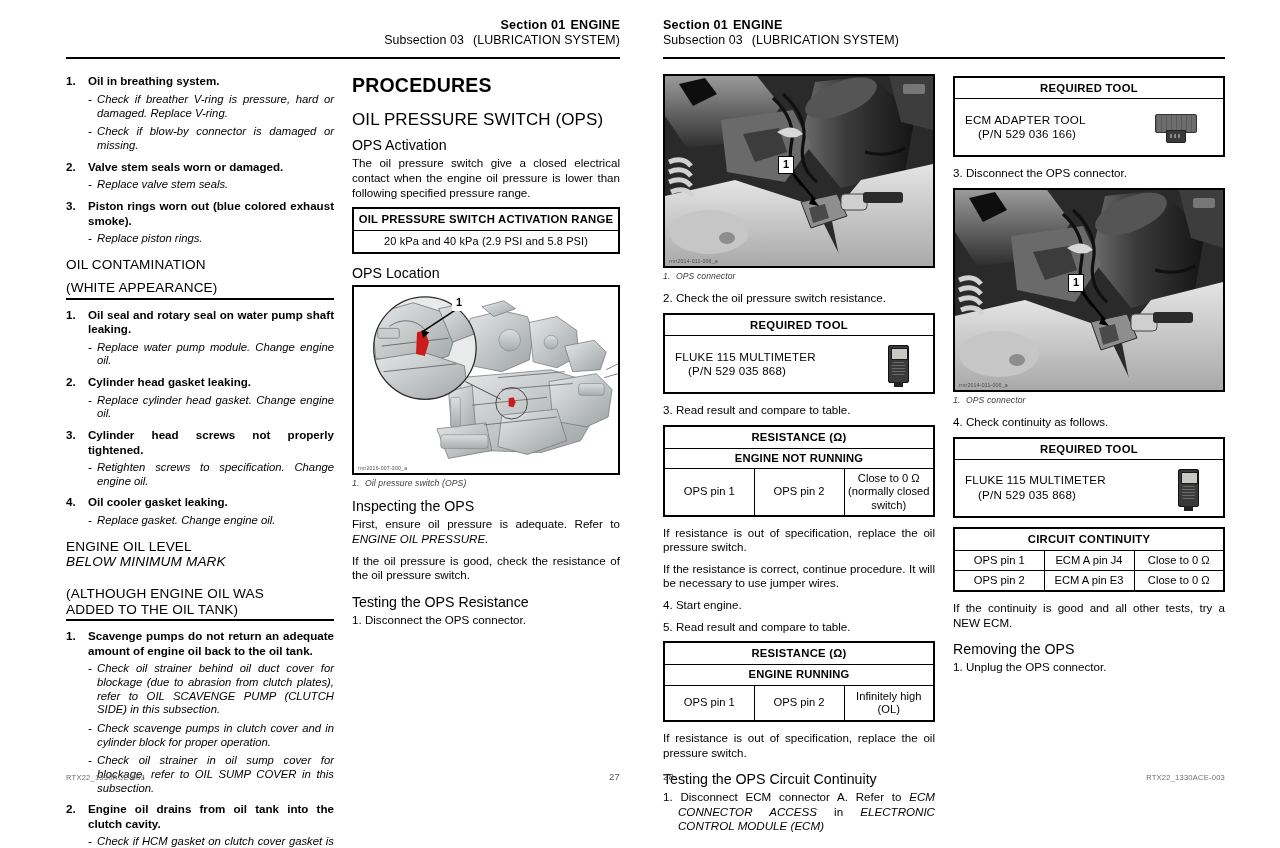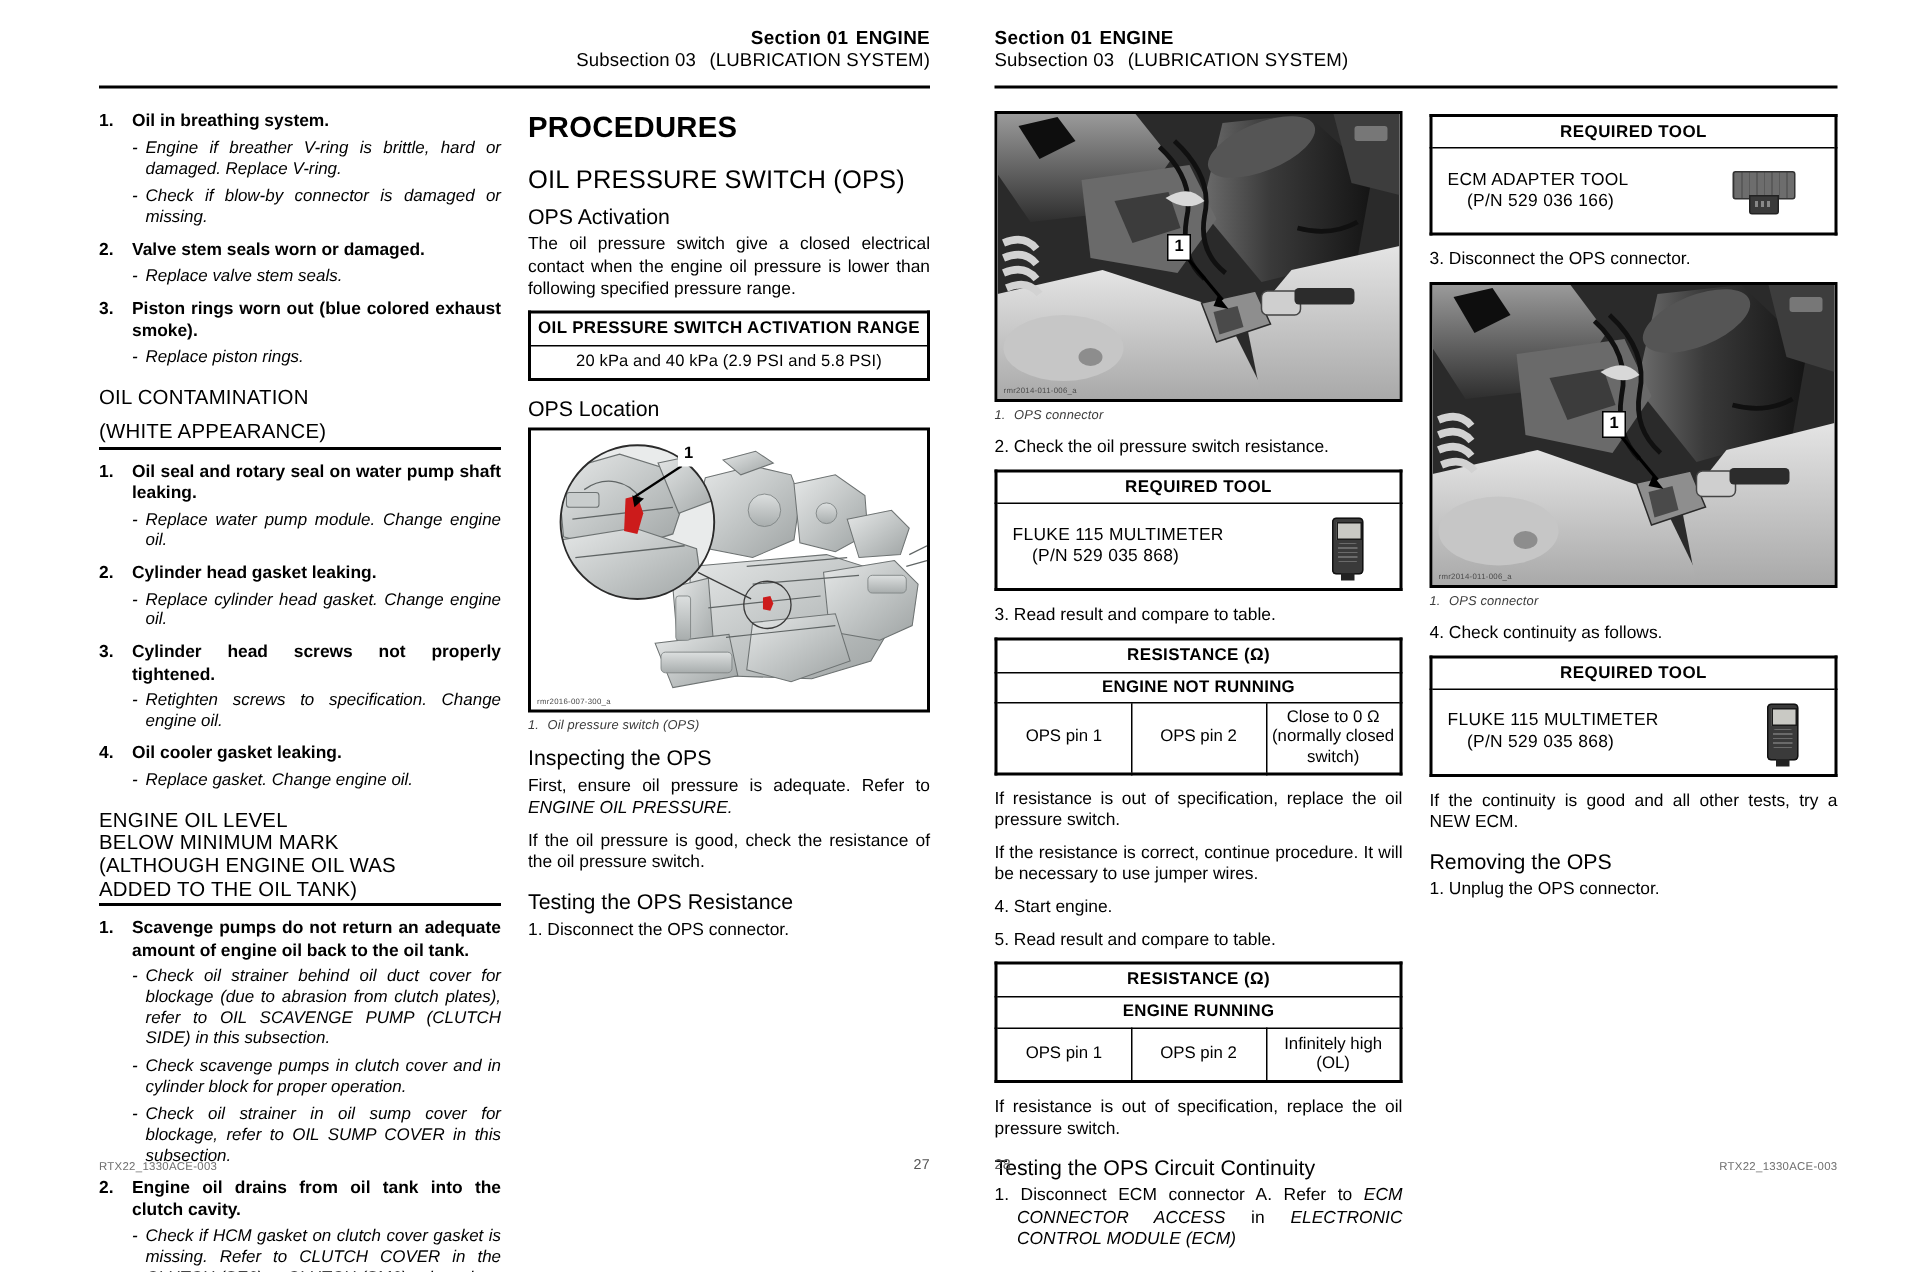--- a/index.html
+++ b/index.html
@@ -136,21 +136,21 @@
     <div class="cols">
 
       <div class="col c1">
 
 
         <ol class="nl" id="high-oil-list">
             <li>
               <span class="num">1.</span>
               <span class="txt">Oil in breathing system.</span>
               <ul class="dl">
-                <li><span class="dsh">-</span><span>Engine if breather V-ring is brittle, hard or damaged. Replace V-ring.</span></li>
+                <li><span class="dsh">-</span><span>Check if breather V-ring is pressure, hard or damaged. Replace V-ring.</span></li>
                 <li><span class="dsh">-</span><span>Check if blow-by connector is damaged or missing.</span></li>
               </ul>
             </li>
             <li>
               <span class="num">2.</span>
               <span class="txt">Valve stem seals worn or damaged.</span>
               <ul class="dl">
                 <li><span class="dsh">-</span><span>Replace valve stem seals.</span></li>
               </ul>
             </li>
@@ -191,21 +191,21 @@
             <li>
               <span class="num">4.</span>
               <span class="txt">Oil cooler gasket leaking.</span>
               <ul class="dl">
                 <li><span class="dsh">-</span><span>Replace gasket.  Change engine oil.</span></li>
               </ul>
             </li>
           </ol>
 
         <div class="ulhead" style="margin-top:11px;border-bottom:none;padding-bottom:0;margin-bottom:0;">ENGINE OIL LEVEL</div>
-        <div class="ulhead" style="border-bottom:none;padding-bottom:0;margin-bottom:0;">BELOW MINIMUM MARK</div>
+        <div class="ulhead" style="border-bottom:none;padding-bottom:0;margin-bottom:17px;font-style:italic;">BELOW MINIMUM MARK</div>
         <div class="ulhead" style="border-bottom:none;padding-bottom:0;margin-bottom:0;">(ALTHOUGH ENGINE OIL WAS</div>
         <div class="ulhead">ADDED TO THE OIL TANK)</div>
 
         <ol class="nl" id="level-list">
             <li>
               <span class="num">1.</span>
               <span class="txt">Scavenge pumps do not return an adequate amount of engine oil back to the oil tank.</span>
               <ul class="dl">
                 <li><span class="dsh">-</span><span>Check oil strainer behind oil duct cover for blockage (due to abrasion from clutch plates), refer to OIL SCAVENGE PUMP (CLUTCH SIDE) in this subsection.</span></li>
                 <li><span class="dsh">-</span><span>Check scavenge pumps in clutch cover and in cylinder block for proper operation.</span></li>
@@ -582,20 +582,39 @@
               </div>
               <div class="mm">
                       <span class="lead"></span>
                     </div>
             </div>
           </td>
               </tr>
         </tbody>
           </table>
 
+        <table class="tb">
+          <tbody>
+              <tr>
+                <td class="hd" colspan="3">CIRCUIT CONTINUITY</td>
+              </tr>
+          </tbody>
+            <tbody id="continuity-rows">
+              <tr>
+                <td>OPS pin 1</td>
+                <td>ECM A pin J4</td>
+                <td>Close to 0 Ω</td>
+              </tr>
+              <tr>
+                <td>OPS pin 2</td>
+                <td>ECM A pin E3</td>
+                <td>Close to 0 Ω</td>
+              </tr>
+            </tbody>
+        </table>
 
         <p class="b">If the continuity is good and all other tests, try a NEW ECM.</p>
 
         <h3 class="ssub" style="margin-top:11px;">Removing the OPS</h3>
         <p class="b nj">1. Unplug the OPS connector.</p>
       </div>
     </div>
 
     <div class="foot code">RTX22_1330ACE-003</div>
     <div class="foot pg">28</div>

